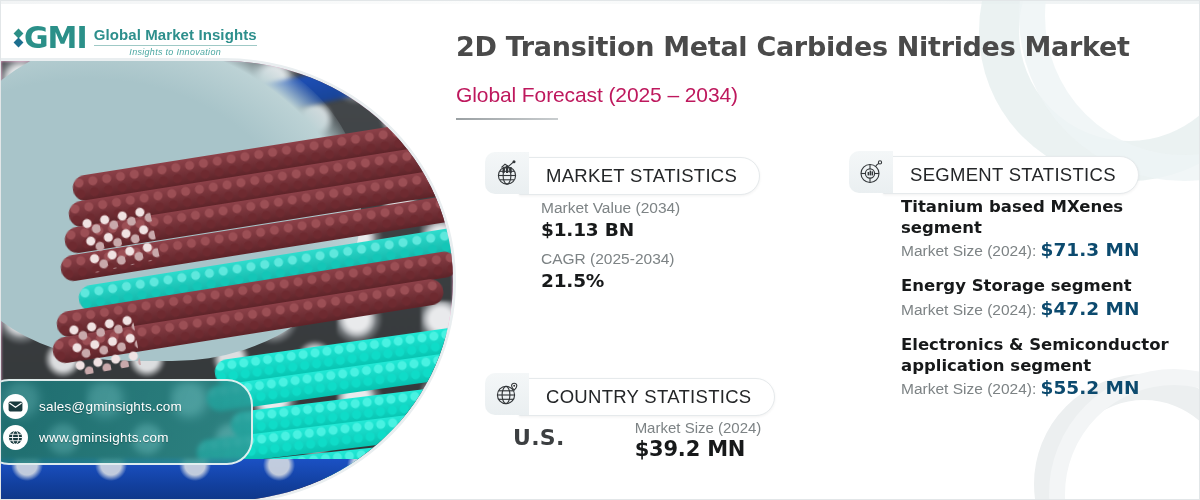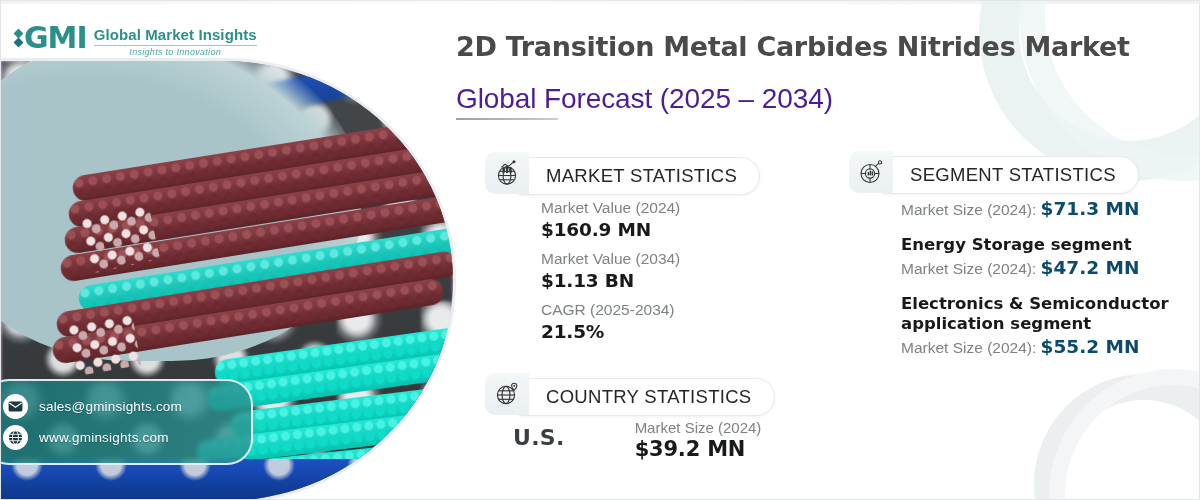--- a/index.html
+++ b/index.html
@@ -184,21 +184,21 @@
 
   
   .page-title {
     position: absolute; left: 455px; top: 30px;
     font-size: 27px; font-weight: 700; color: #4a4a4a;
     letter-spacing: -.3px; white-space: nowrap;
     font-family: "DejaVu Sans", sans-serif;
   }
   .page-subtitle {
     position: absolute; left: 455px; top: 82px;
-    font-size: 28px; color: #4c1d95; letter-spacing: -.1px;
+    font-size: 21px; color: #be185d; letter-spacing: -.1px;
   }
   .title-rule {
     position: absolute; left: 455px; top: 117px;
     width: 102px; height: 2px;
     background: linear-gradient(90deg,#9aa0a3,#c9cdcf);
   }
 
   
   .section-head { position: absolute; display: flex; align-items: center; }
   .head-ico {
@@ -337,24 +337,20 @@
         <rect x="15.5" y="7.2" width="2.2" height="5.8" fill="#33373a" stroke="none"></rect>
         <path d="M7.5 7.5 L11 4.2 L14.5 6.4 L19.6 1.8" stroke="#33373a" stroke-width="1.1" fill="none"></path>
         <circle cx="20" cy="1.8" r="1.5" fill="#33373a" stroke="none"></circle>
       </svg>
     </span>
     <span class="head-pill">MARKET STATISTICS</span>
   </div>
 
   <div id="market-stats">
     <div class="row">
-      <div class="stat-label">Market Value (2024)</div>
-      <div class="stat-value">$160.9 MN</div>
-    </div>
-    <div class="row">
       <div class="stat-label">Market Value (2034)</div>
       <div class="stat-value">$1.13 BN</div>
     </div>
     <div class="row">
       <div class="stat-label">CAGR (2025-2034)</div>
       <div class="stat-value">21.5%</div>
     </div>
   </div>
 
   <div class="section-head" style="left:484px; top:371px;">
@@ -394,20 +390,21 @@
         <rect x="13.6" y="12.4" width="1.5" height="4" fill="#33373a" stroke="none"></rect>
         <path d="M17.5 7.5 a8 8 0 0 1 3.6 -3.3" stroke="#33373a" stroke-width="1.1" fill="none"></path>
         <circle cx="22" cy="3.4" r="1.6"></circle>
       </svg>
     </span>
     <span class="head-pill">SEGMENT STATISTICS</span>
   </div>
 
   <div id="segment-stats">
     <div class="seg-item">
+      <div class="seg-title">Titanium based MXenes segment</div>
       <div class="seg-line"><span>Market Size (2024): </span><b>$71.3 MN</b></div>
     </div>
     <div class="seg-item">
       <div class="seg-title">Energy Storage segment</div>
       <div class="seg-line"><span>Market Size (2024): </span><b>$47.2 MN</b></div>
     </div>
     <div class="seg-item">
       <div class="seg-title">Electronics &amp; Semiconductor application segment</div>
       <div class="seg-line"><span>Market Size (2024): </span><b>$55.2 MN</b></div>
     </div>

